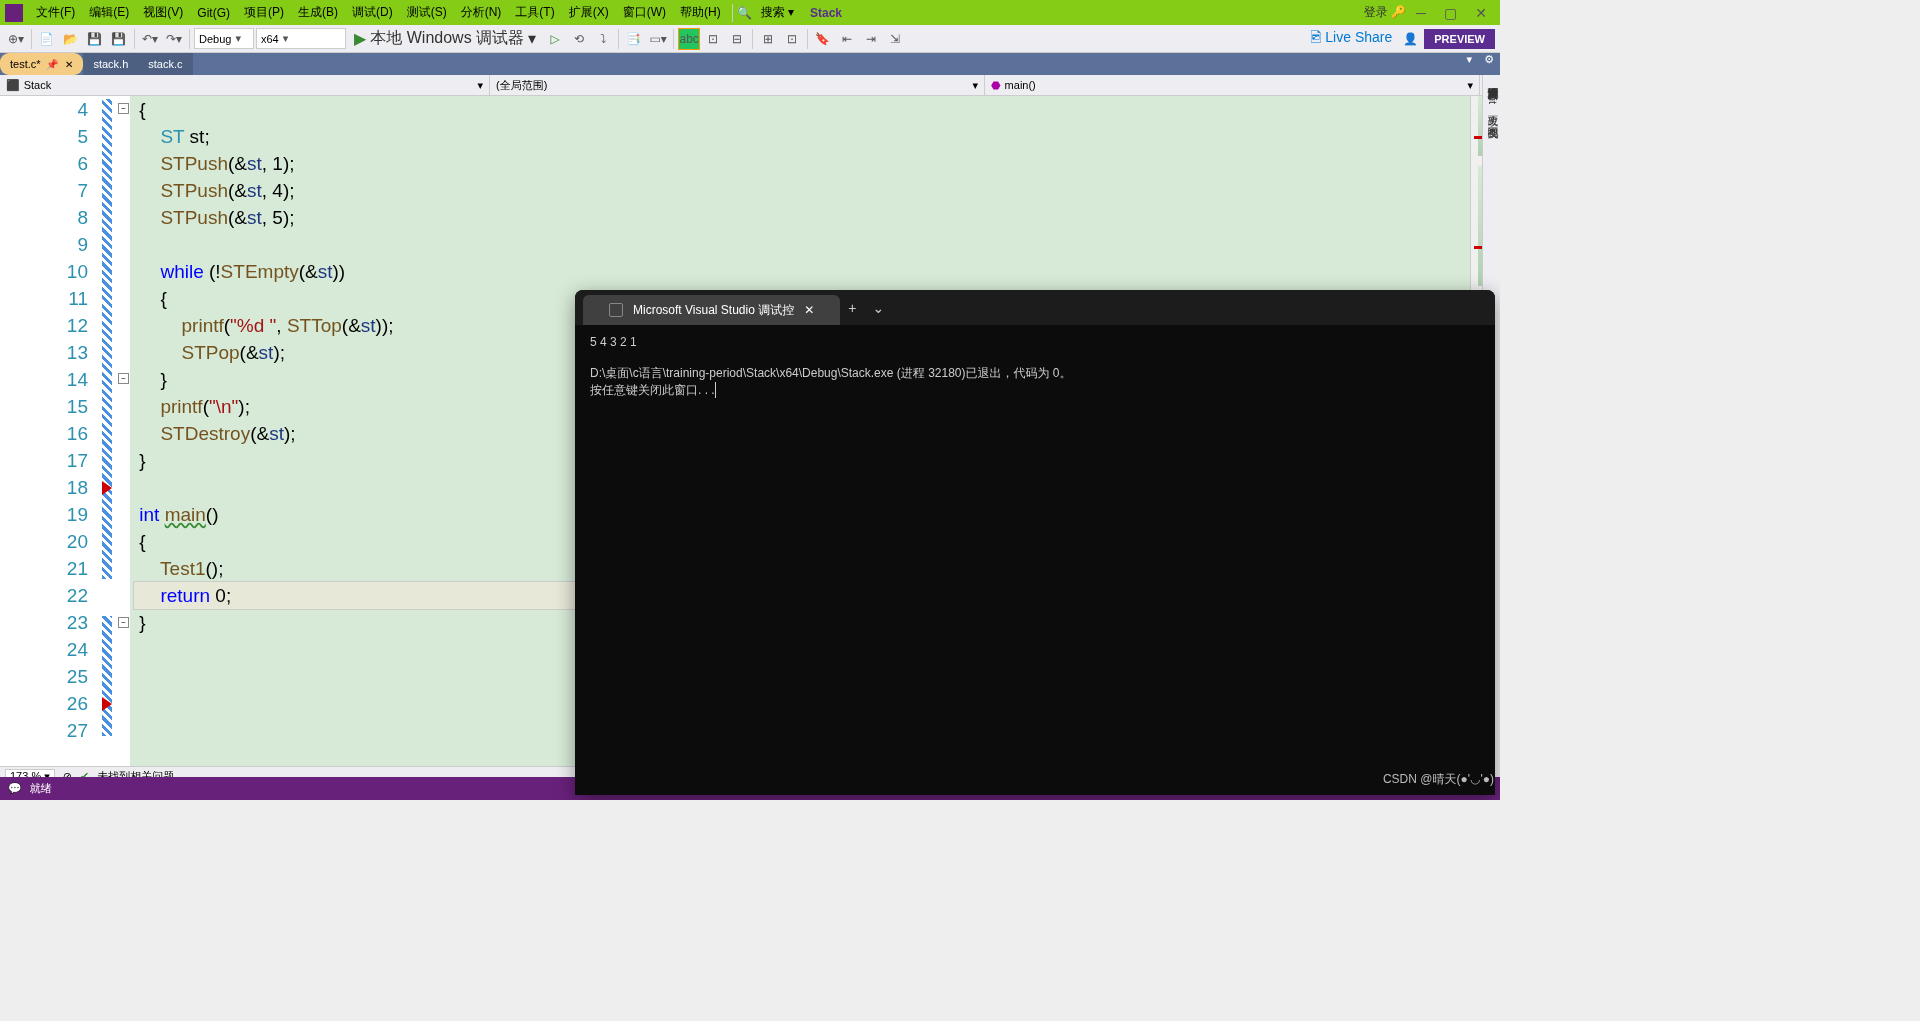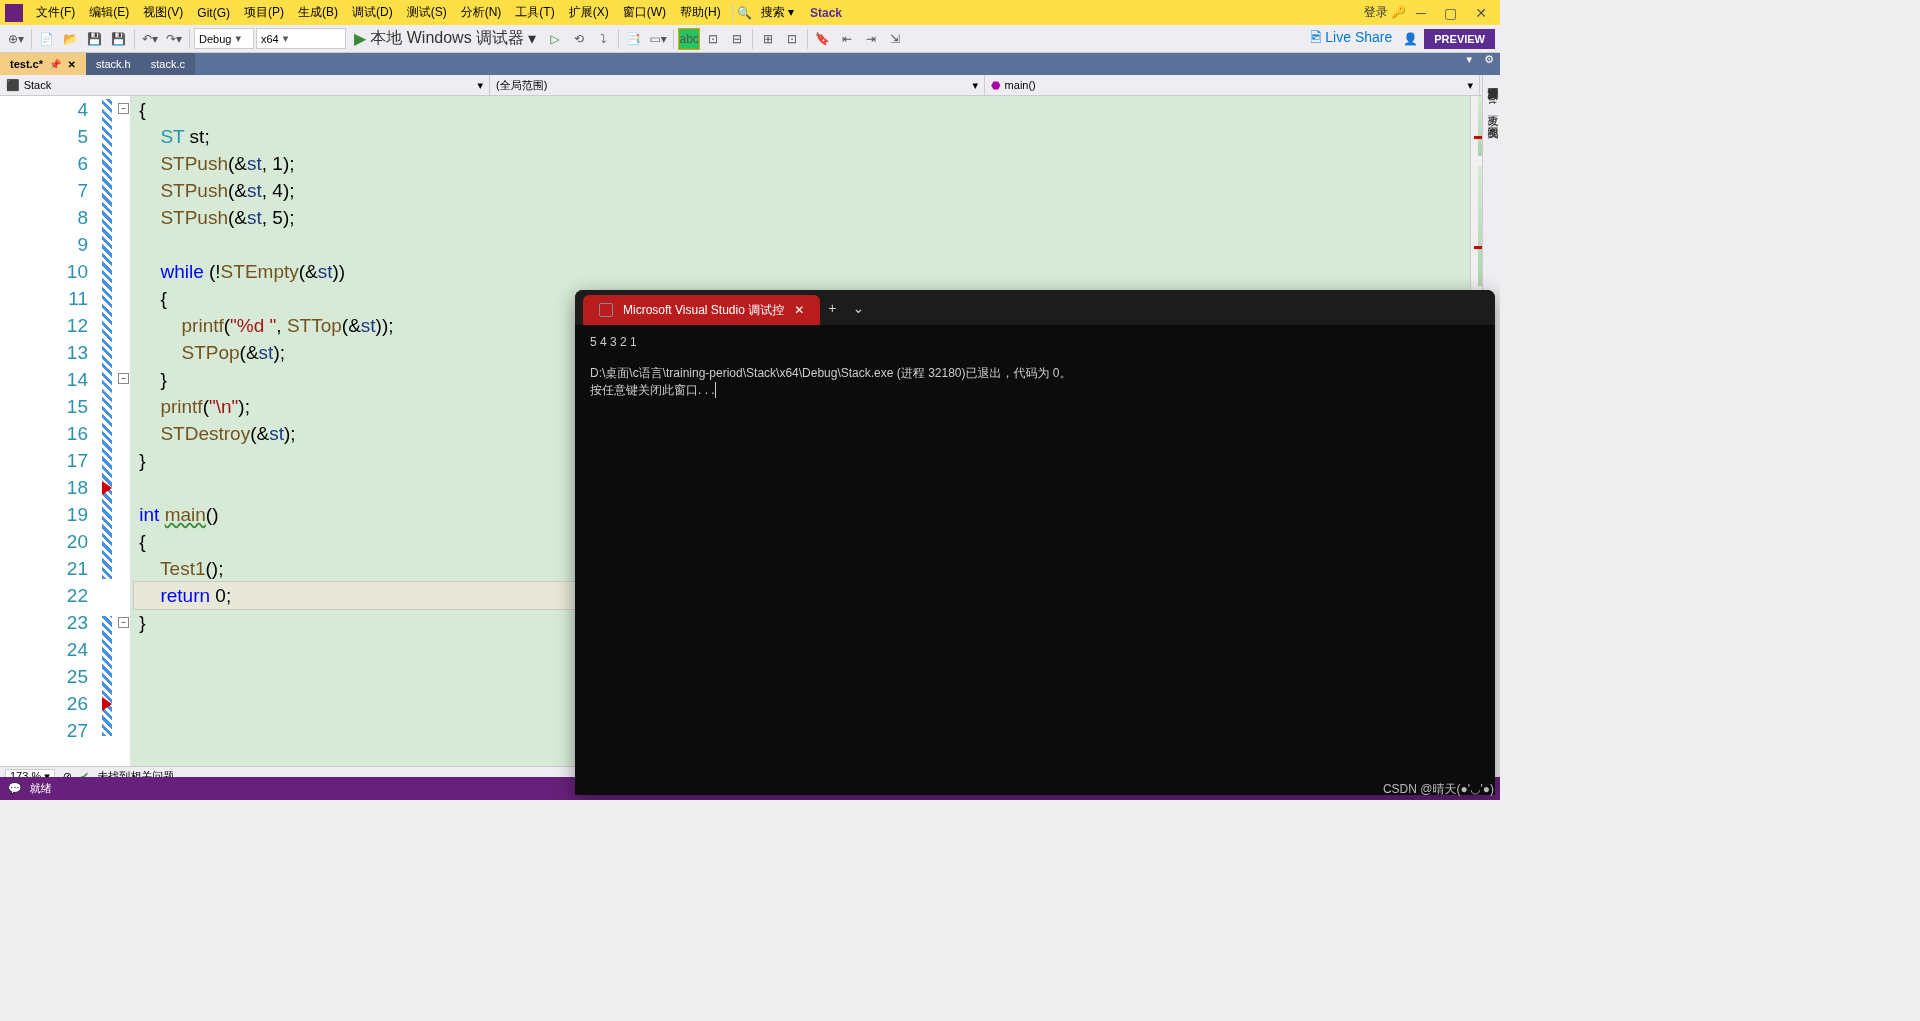--- a/index.html
+++ b/index.html
@@ -1,18 +1,18 @@
 <!DOCTYPE html>
 <html><head>
 <meta charset="utf-8">
 <style>
 * { margin: 0; padding: 0; box-sizing: border-box; font-family: "Microsoft YaHei", sans-serif; }
 body { width: 1500px; height: 800px; background: #eee; overflow: hidden; position: relative; }
 
-.menubar { height: 25px; background: #fde047; display: flex; align-items: center; padding: 0 5px; font-size: 12px; gap: 2px; }
+.menubar { height: 25px; background: #84cc16; display: flex; align-items: center; padding: 0 5px; font-size: 12px; gap: 2px; }
 .menubar .logo { width: 18px; height: 18px; background: #68217a; margin-right: 5px; }
 .menubar .item { padding: 3px 6px; cursor: pointer; }
 .menubar .sep { width: 1px; height: 18px; background: #ccc; margin: 0 3px; }
 .menubar .search-icon { color: #555; }
 .menubar .proj { color: #5c2d91; font-weight: bold; margin-left: 8px; }
 .menubar .spacer { flex: 1; }
 .menubar .login { color: #333; }
 .menubar .winbtn { padding: 4px 8px; font-size: 14px; color: #555; }
 
 .toolbar { height: 28px; background: #eeeef2; display: flex; align-items: center; padding: 0 5px; gap: 2px; border-bottom: 1px solid #ccc; }
@@ -20,21 +20,21 @@
 .toolbar .tb-sep { width: 1px; height: 20px; background: #ccc; margin: 0 2px; }
 .toolbar .combo { height: 21px; background: #fff; border: 1px solid #ccc; font-size: 11px; padding: 0 4px; display: flex; align-items: center; }
 .toolbar .combo::after { content: "▾"; margin-left: 4px; color: #555; }
 .toolbar .run-btn { display: flex; align-items: center; color: #333; gap: 4px; padding: 0 6px; }
 .toolbar .run-btn .play { color: #388a34; }
 .toolbar .liveshare { color: #0078d4; font-size: 14px; padding: 0 6px; }
 .toolbar .preview { background: #5c2d91; color: #fff; font-weight: bold; padding: 4px 10px; font-size: 11px; }
 
 .tabstrip { height: 22px; background: #5b7199; display: flex; align-items: stretch; font-size: 11px; }
 .tab { padding: 0 10px; display: flex; align-items: center; gap: 6px; color: #fff; background: #4d6082; cursor: pointer; }
-.tab.active { background: #f5cc84; color: #000; font-weight: bold; }
+.tab.active { background: #f5cc84; color: #000; font-weight: normal; border-radius: 9px; }
 .tab .pin, .tab .close { font-size: 10px; }
 .tabstrip .spacer { flex: 1; }
 .tabstrip .gear { color: #fff; padding: 0 6px; }
 
 .navbar { height: 21px; background: #eeeef2; display: flex; border-bottom: 1px solid #ccc; font-size: 11px; }
 .navbar .nav-combo { flex: 1; border-right: 1px solid #ccc; padding: 0 6px; display: flex; align-items: center; gap: 4px; }
 .navbar .cube { color: #b8860b; }
 .navbar .plus { width: 20px; display: flex; align-items: center; justify-content: center; }
 
 .editor-area { display: flex; height: 670px; position: relative; }
@@ -61,26 +61,26 @@
 
 .foot1 { height: 20px; background: #eeeef2; display: flex; align-items: center; font-size: 11px; padding: 0 5px; border-top: 1px solid #ccc; gap: 8px; }
 .foot1 .zoom { border: 1px solid #ccc; padding: 0 4px; background: #fff; }
 .foot1 .check { color: #388a34; }
 
 .statusbar { height: 23px; background: #68217a; color: #fff; display: flex; align-items: center; padding: 0 8px; font-size: 11px; gap: 8px; position: absolute; bottom: 0; left: 0; right: 0; }
 .statusbar .spacer { flex: 1; }
 
 .console { position: absolute; left: 575px; top: 290px; width: 920px; height: 505px; background: #0c0c0c; border-radius: 8px 8px 0 0; box-shadow: 0 5px 20px rgba(0,0,0,.4); overflow: hidden; }
 .console .titlebar { height: 35px; background: #1c1c1c; display: flex; align-items: center; padding: 0 8px; }
-.console .tab-c { background: #b91c1c; color: #fff; font-size: 12px; padding: 0 16px; height: 30px; margin-top: 5px; display: flex; align-items: center; gap: 10px; border-radius: 6px 6px 0 0; }
+.console .tab-c { background: #404040; color: #fff; font-size: 12px; padding: 0 26px; height: 30px; margin-top: 5px; display: flex; align-items: center; gap: 10px; border-radius: 6px 6px 0 0; }
 .console .tab-c .ico { width: 14px; height: 14px; border: 1px solid #888; border-radius: 2px; }
 .console .tb-btn-c { color: #ccc; padding: 0 8px; font-size: 14px; cursor: pointer; }
 .console .body { padding: 10px 15px; color: #ccc; font-family: Consolas, "NSimSun", monospace; font-size: 12px; line-height: 1.3; white-space: pre-wrap; }
 
-.watermark { position: absolute; bottom: 2px; right: 6px; color: #bbb; font-size: 12px; z-index: 100; }
+.watermark { position: absolute; bottom: 12px; right: 6px; color: #bbb; font-size: 12px; z-index: 100; }
 </style>
 </head>
 <body>
 
 <div class="menubar">
   <div class="logo"></div>
   <div class="item">文件(F)</div>
   <div class="item">编辑(E)</div>
   <div class="item">视图(V)</div>
   <div class="item">Git(G)</div>

